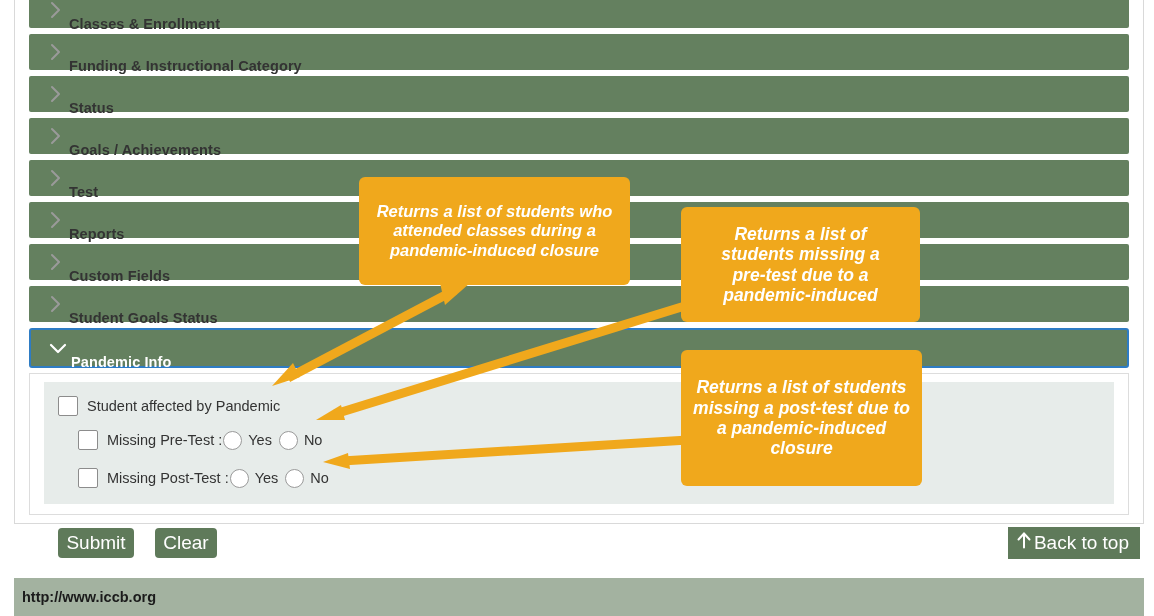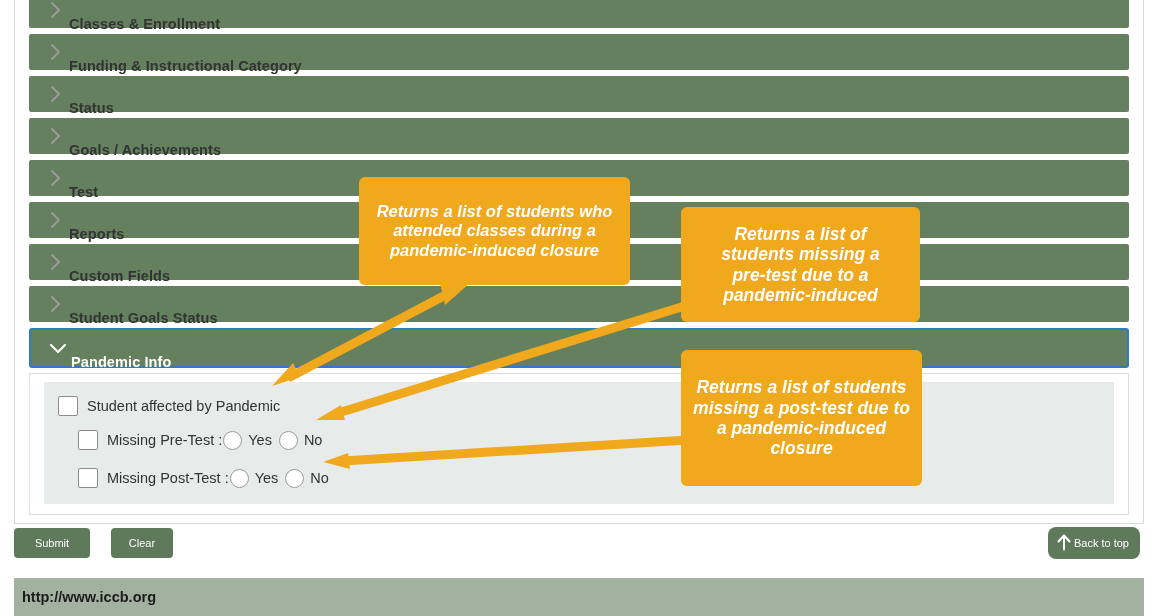--- a/index.html
+++ b/index.html
@@ -132,44 +132,45 @@
     margin: 0 6px 0 6px;
     white-space: nowrap;
   }
 
   
   .btn {
     background: #5f7a5a;
     color: #ffffff;
     border: none;
     border-radius: 4px;
-    font-size: 11px;
+    font-size: 19px;
     font-family: "Liberation Sans", sans-serif;
     cursor: pointer;
     padding: 0;
+    margin-left: 44px;
   }
   #btn-submit {
     position: absolute;
     left: 14px; top: 528px;
     width: 76px; height: 30px;
   }
   #btn-clear {
     position: absolute;
     left: 111px; top: 528px;
     width: 62px; height: 30px;
   }
   #btn-backtotop {
     position: absolute;
     right: 14px; top: 527px;
     height: 32px;
     padding: 0 11px 0 9px;
     display: flex;
     align-items: center;
     gap: 3px;
-    border-radius: 8px;
+    border-radius: 0;
   }
   #btn-backtotop .arrow-up { display:block; }
 
   
   .footer {
     position: absolute;
     left: 14px;
     top: 578px;
     width: 1130px;
     height: 38px;

